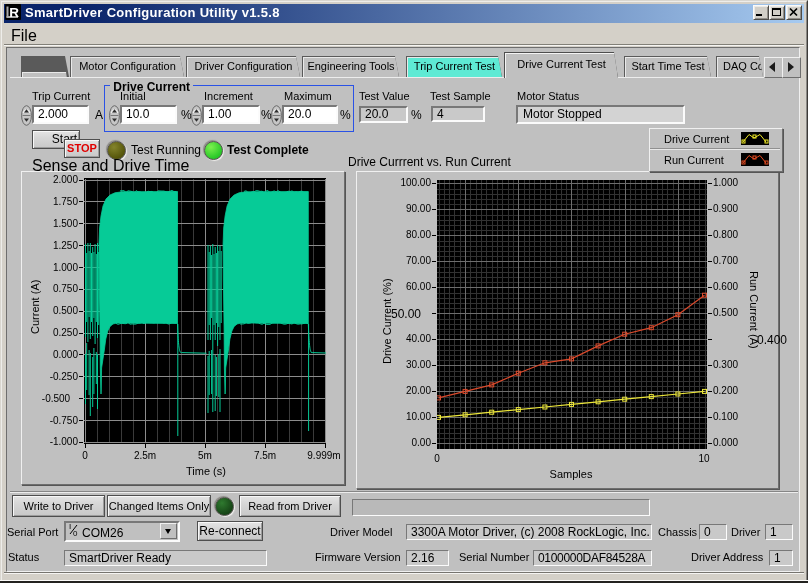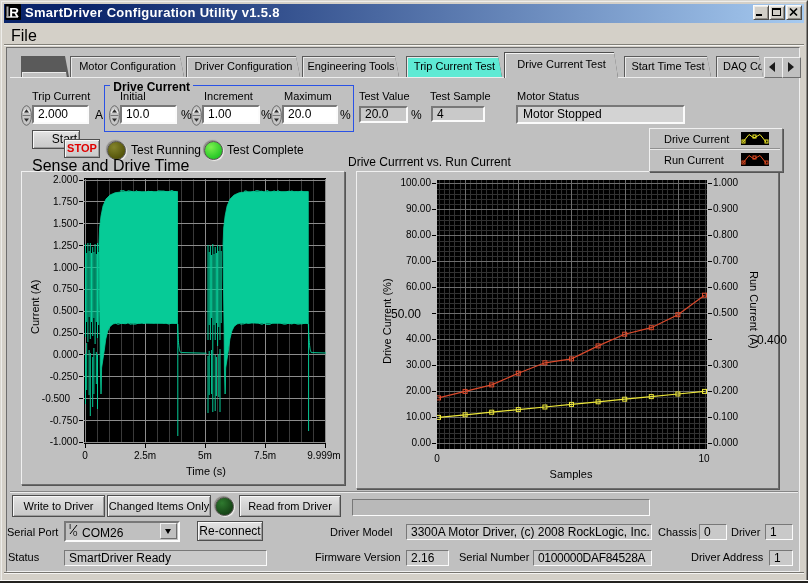--- a/index.html
+++ b/index.html
@@ -120,21 +120,21 @@
 <div style="position:absolute;left:411px;top:108px;font-size:12px;font-weight:normal;color:#000;white-space:nowrap;">%</div>
 <div style="position:absolute;left:430px;top:90px;font-size:11px;font-weight:normal;color:#000;white-space:nowrap;">Test Sample</div>
 <div class="abs sunk gfld" style="left:431px;top:106px;width:46px;height:12px;line-height:12px;">4</div>
 <div style="position:absolute;left:517px;top:90px;font-size:11px;font-weight:normal;color:#000;white-space:nowrap;">Motor Status</div>
 <div class="abs sunk" style="left:516px;top:105px;width:160px;height:15px;line-height:15px;background:#d3d3d3;font-size:12px;padding-left:5px;">Motor Stopped</div>
 <div class="abs btn" style="left:32px;top:130px;width:29px;height:17px;line-height:17px;font-size:12px;padding-left:17px;">Start</div>
 <div class="abs btn" style="left:64px;top:139px;width:34px;height:17px;line-height:17px;font-size:11px;font-weight:bold;color:#e00000;">STOP</div>
 <div class="abs" style="left:107px;top:141px;width:17px;height:17px;border-radius:50%;background:radial-gradient(circle at 35% 30%, #84842c, #55550a 70%);border:1px solid #55534f;box-shadow:1px 1px 1px #f0efec, -1px -1px 1px #8a8884;"></div>
 <div style="position:absolute;left:131px;top:143px;font-size:12px;font-weight:normal;color:#000;white-space:nowrap;">Test Running</div>
 <div class="abs" style="left:204px;top:141px;width:17px;height:17px;border-radius:50%;background:radial-gradient(circle at 35% 30%, #7cf04e, #28c828 70%);border:1px solid #55534f;box-shadow:1px 1px 1px #f0efec, -1px -1px 1px #8a8884;"></div>
-<div style="position:absolute;left:227px;top:143px;font-size:12px;font-weight:normal;color:#000;white-space:nowrap;">Test Complete</div>
+<div style="position:absolute;left:227px;top:143px;font-size:12px;font-weight:bold;color:#000;white-space:nowrap;">Test Complete</div>
 <div style="position:absolute;left:32px;top:157px;font-size:16px;font-weight:normal;color:#000;white-space:nowrap;">Sense and Drive Time</div>
 <div style="position:absolute;left:348px;top:155px;font-size:12px;font-weight:normal;color:#000;white-space:nowrap;">Drive Currrent vs. Run Current</div>
 <div class="abs rais1" style="left:21px;top:171px;width:322px;height:312px;background:#c0c0c0;box-shadow:1px 1px 0 #565656;"></div>
 <div style="position:absolute;left:34px;top:174px;width:44px;text-align:right;font-size:10px;white-space:nowrap;">2.000</div>
 <div class="abs" style="left:79px;top:180px;width:4px;height:1px;background:#000;"></div>
 <div style="position:absolute;left:34px;top:196px;width:44px;text-align:right;font-size:10px;white-space:nowrap;">1.750</div>
 <div class="abs" style="left:79px;top:201px;width:4px;height:1px;background:#000;"></div>
 <div style="position:absolute;left:34px;top:218px;width:44px;text-align:right;font-size:10px;white-space:nowrap;">1.500</div>
 <div class="abs" style="left:79px;top:223px;width:4px;height:1px;background:#000;"></div>
 <div style="position:absolute;left:34px;top:240px;width:44px;text-align:right;font-size:10px;white-space:nowrap;">1.250</div>

